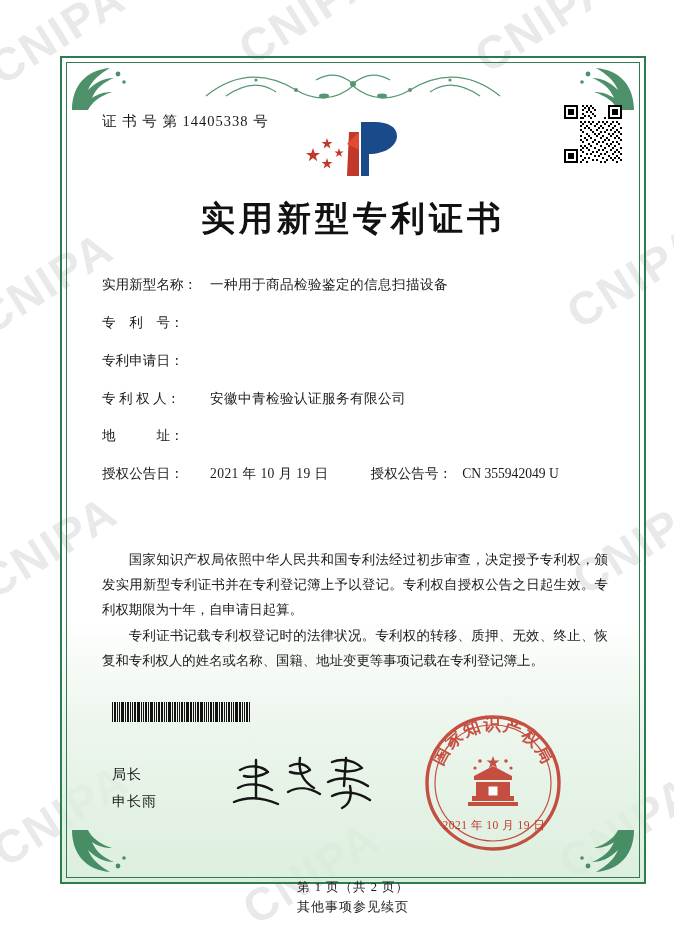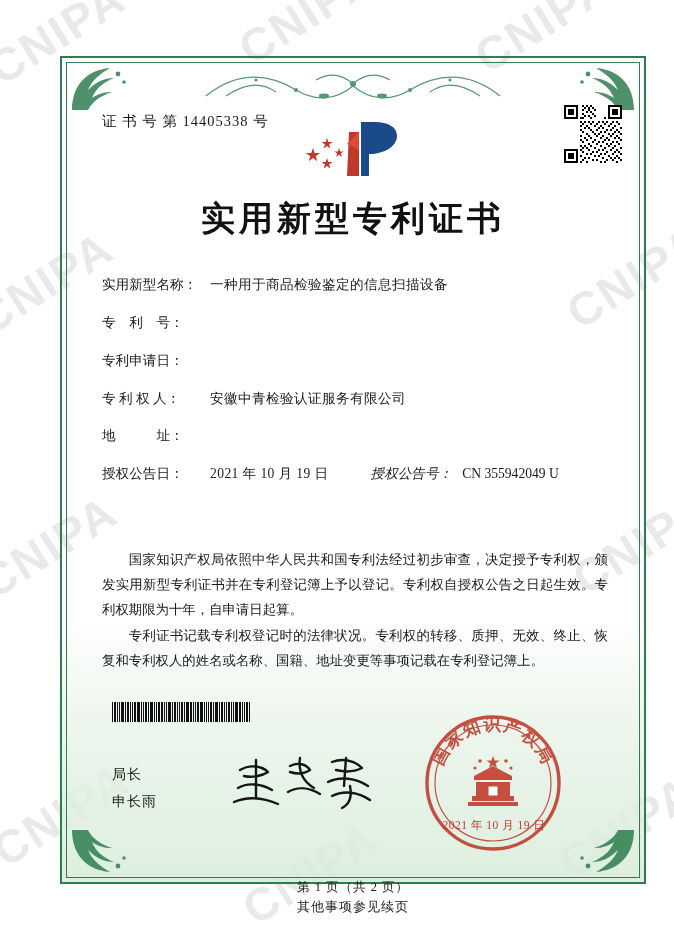--- a/index.html
+++ b/index.html
@@ -159,21 +159,20 @@
     flex: 1 1 auto;
     letter-spacing: .4px;
   }
   .row.two .value {
     flex: 0 0 auto;
   }
   .row.two .label2 {
     flex: 0 0 auto;
     margin-left: 42px;
     white-space: nowrap;
-    font-style: italic;
   }
   .row.two .value2 {
     flex: 1 1 auto;
     margin-left: 10px;
   }
 
   
   .paras {
     position: absolute;
     left: 86px;

